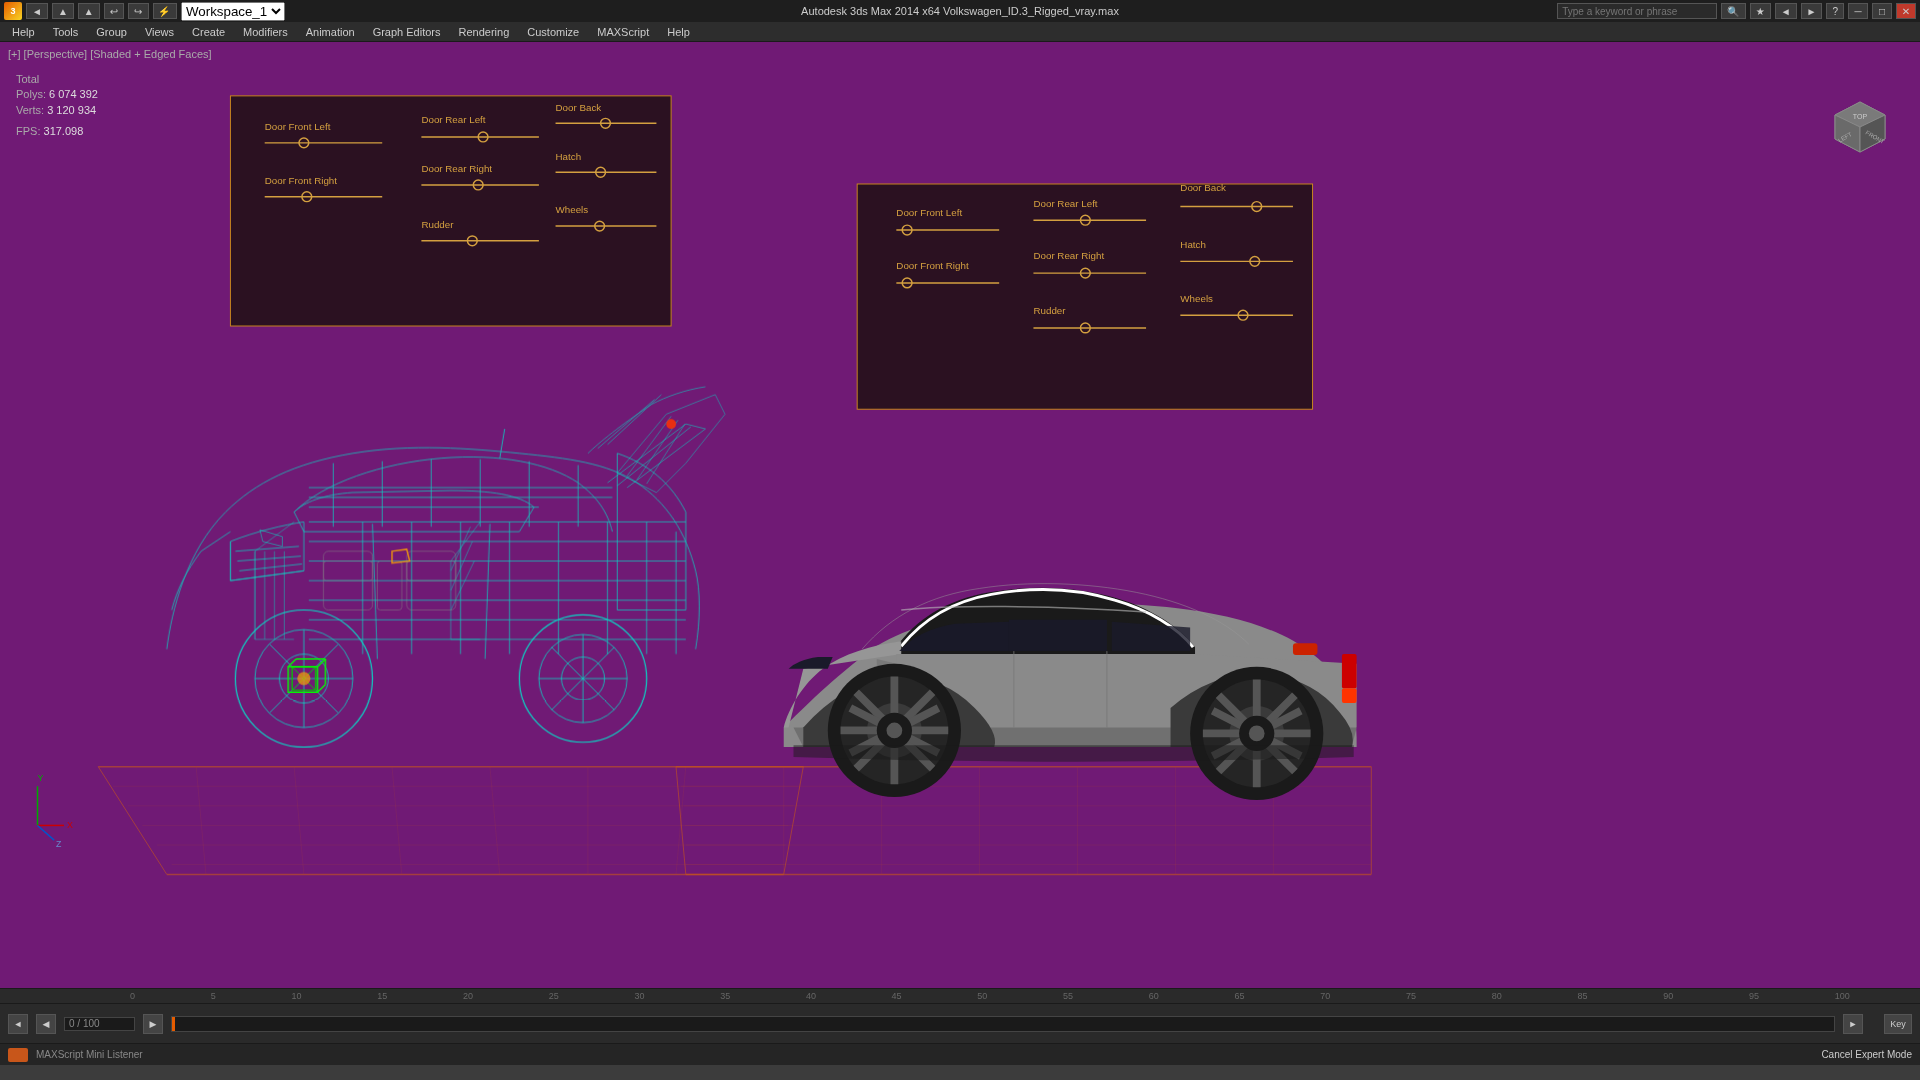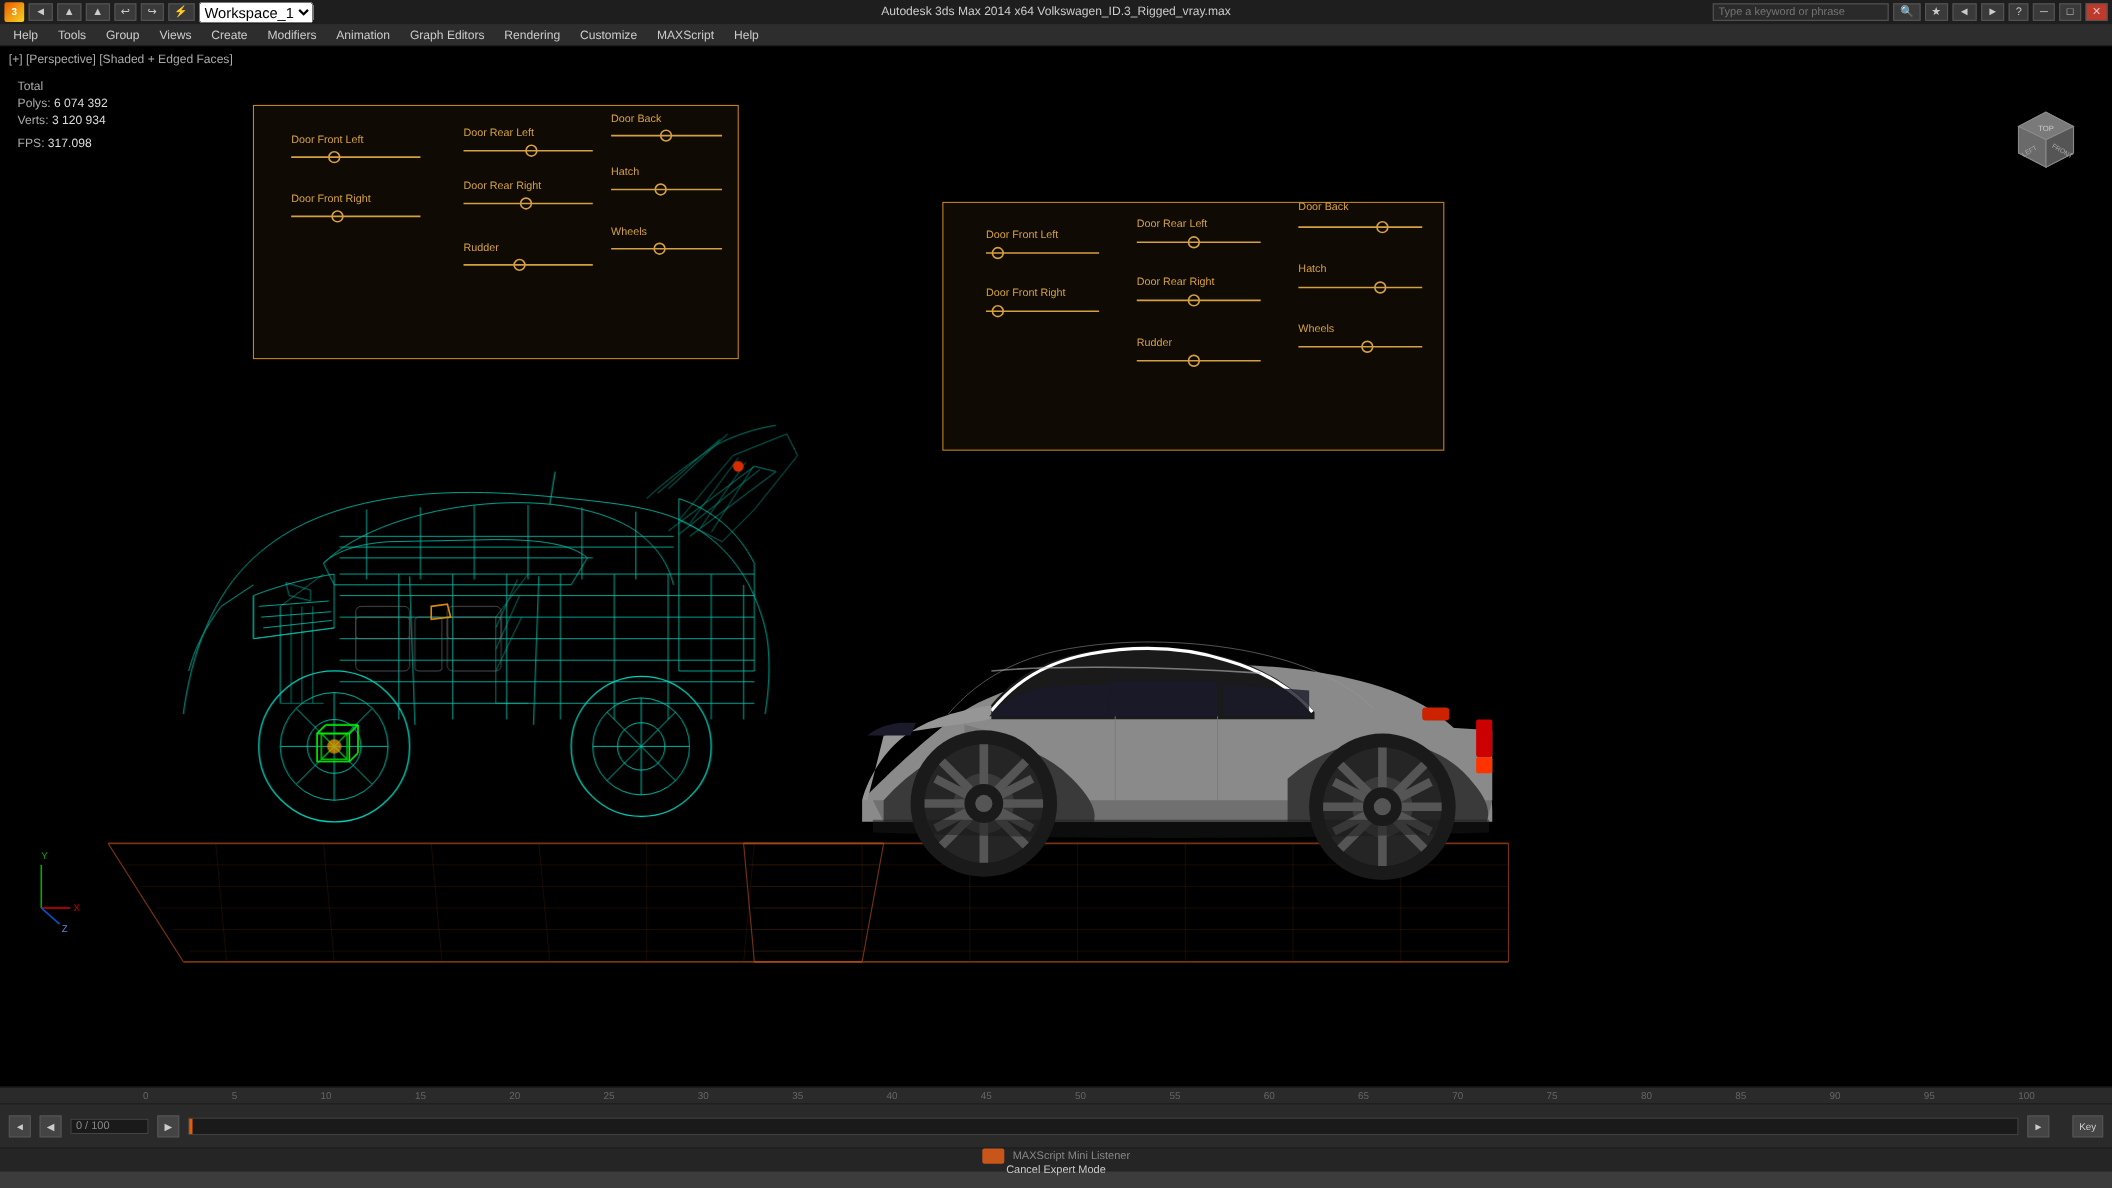--- a/index.html
+++ b/index.html
@@ -118,21 +118,21 @@
       cursor: pointer;
       display: flex;
       align-items: center;
       justify-content: center;
     }
 
     
     #viewport {
       width: 100%;
       height: calc(1080px - 22px - 20px - 30px - 40px - 22px);
-      background: #000000;
+      background: #701a75;
       position: relative;
       overflow: hidden;
     }
 
     
     #viewport-header {
       position: absolute;
       top: 6px;
       left: 8px;
       font-size: 11px;
@@ -197,21 +197,20 @@
     
     #status-bar {
       width: 100%;
       height: 22px;
       background: #252525;
       border-top: 1px solid #1a1a1a;
       display: flex;
       align-items: center;
       padding: 0 8px;
       justify-content: space-between;
-      flex-direction: column;
     }
 
     .status-left { display: flex; align-items: center; gap: 8px; }
     .status-right { display: flex; align-items: flex-end; gap: 4px; }
 
     #frame-slider {
       width: 71px;
       height: 14px;
       background: #1a1a1a;
       border: 1px solid #444;

